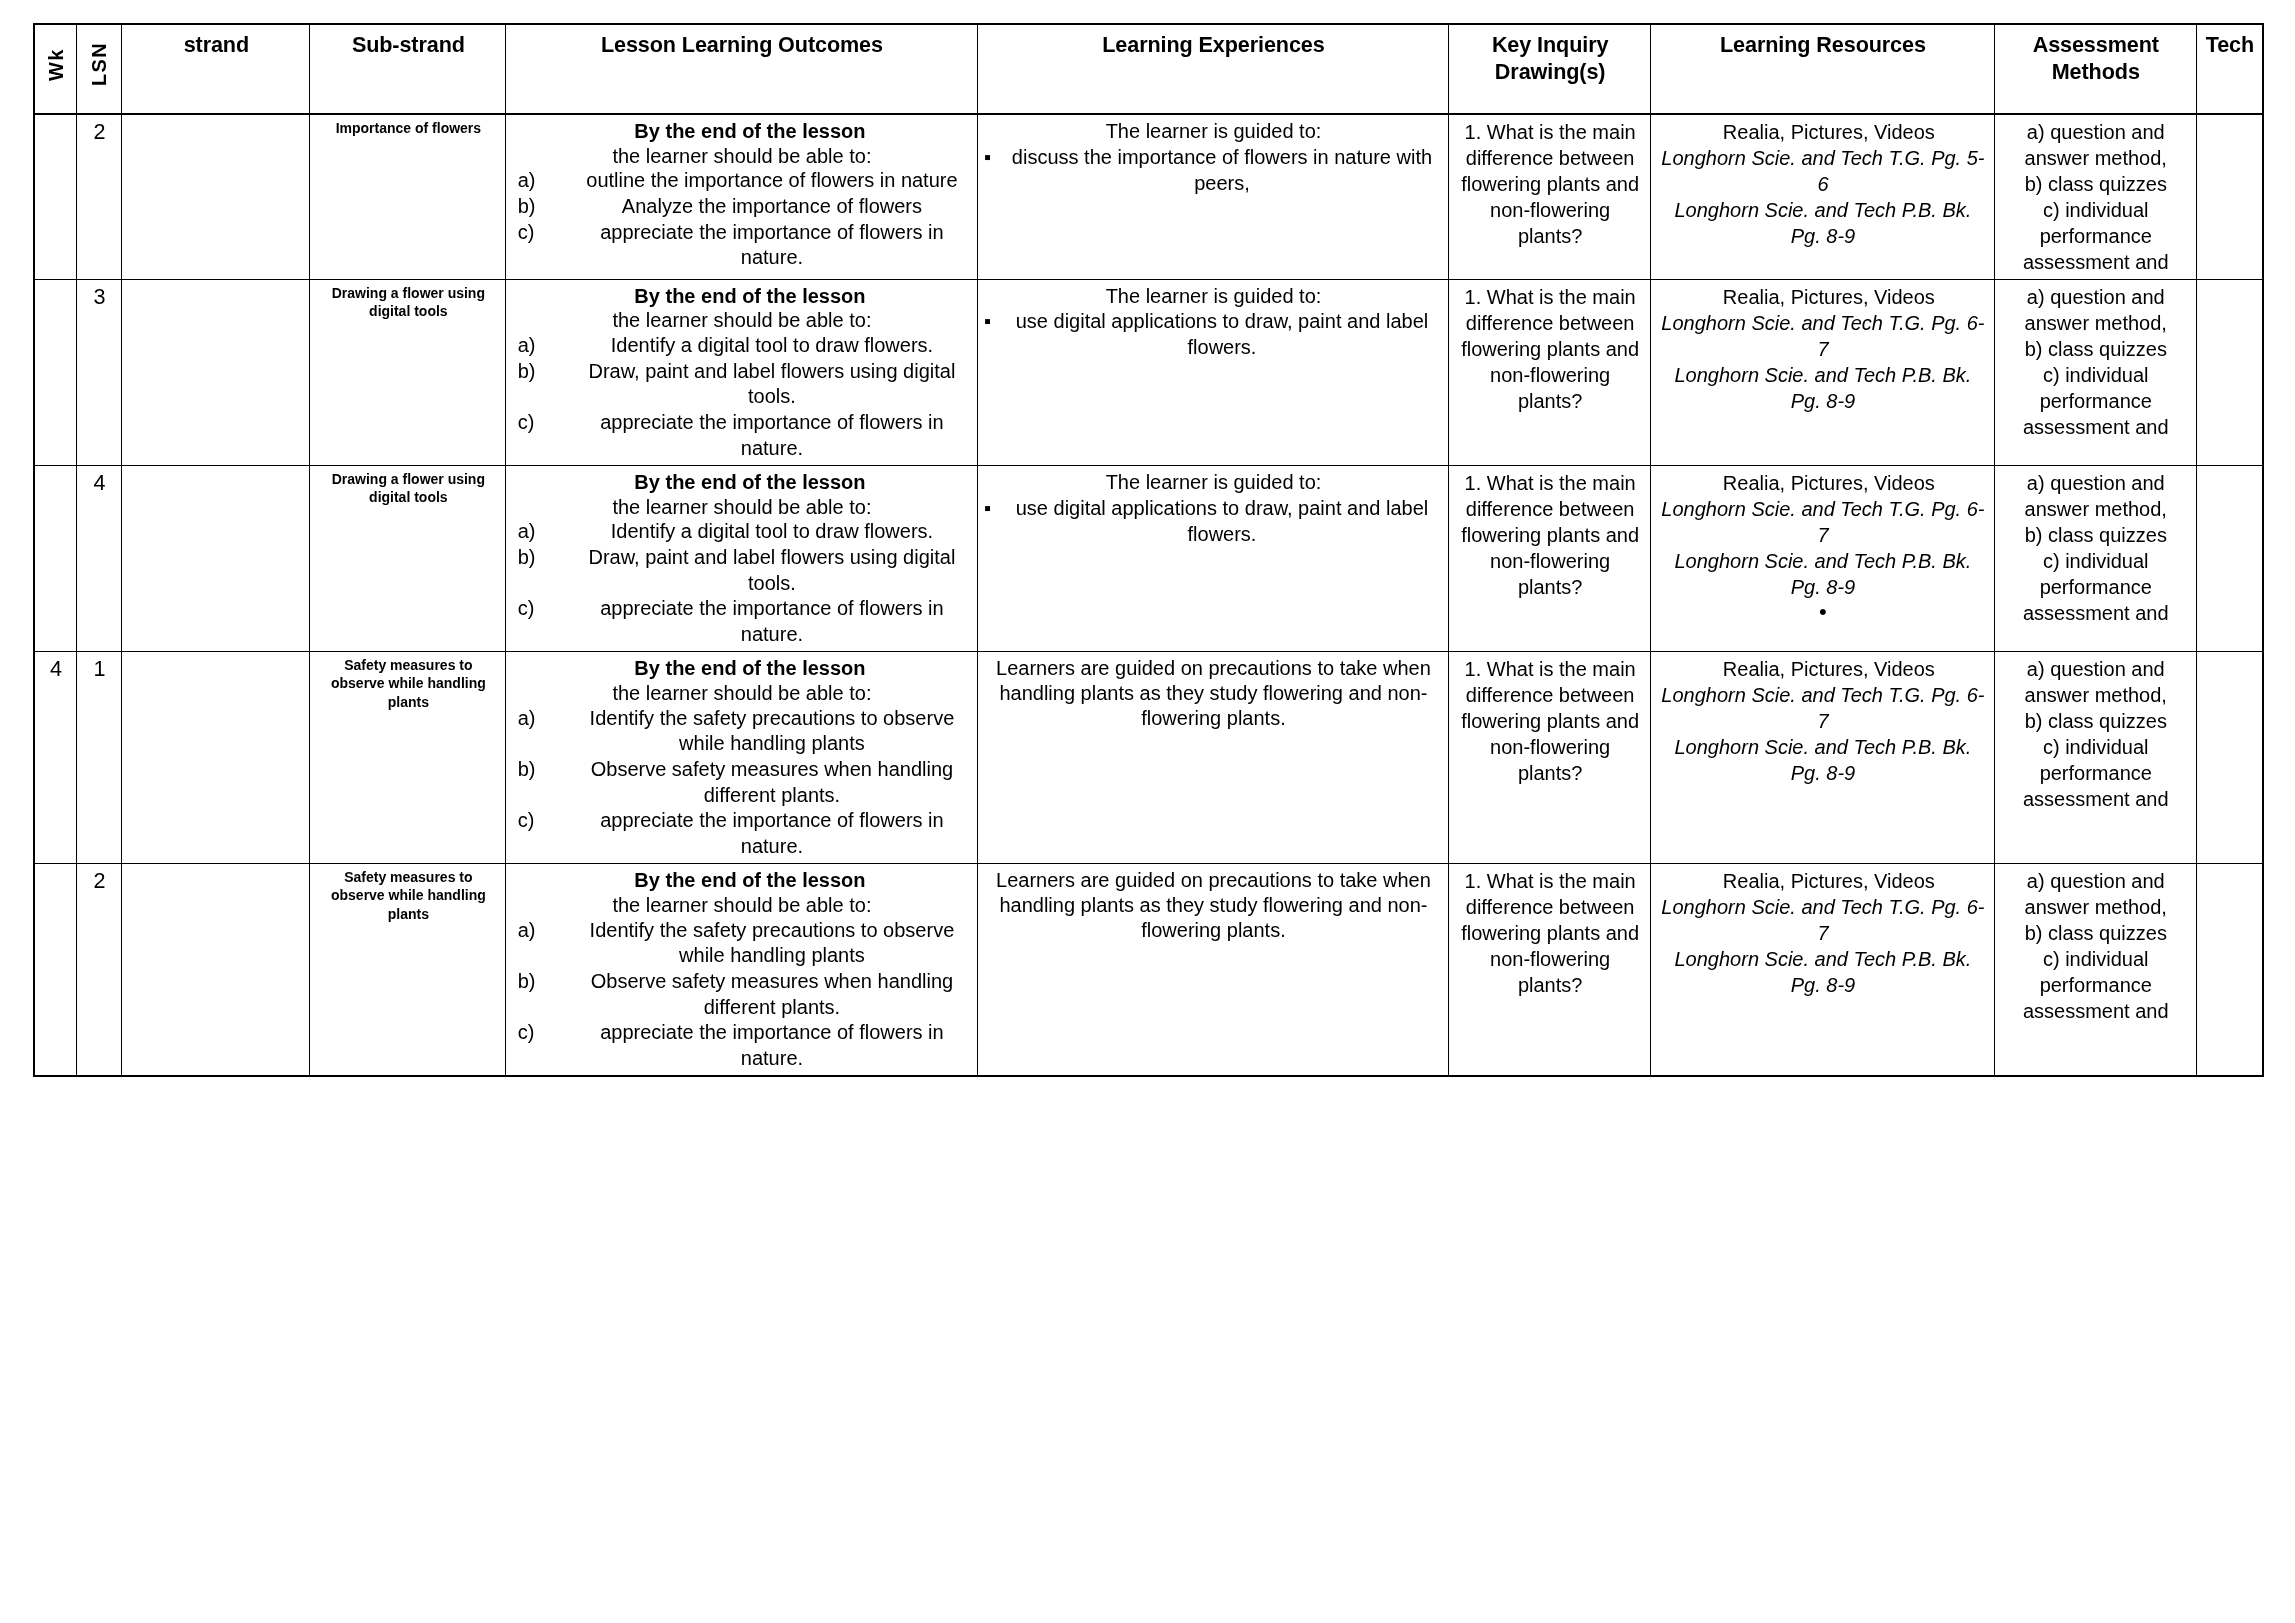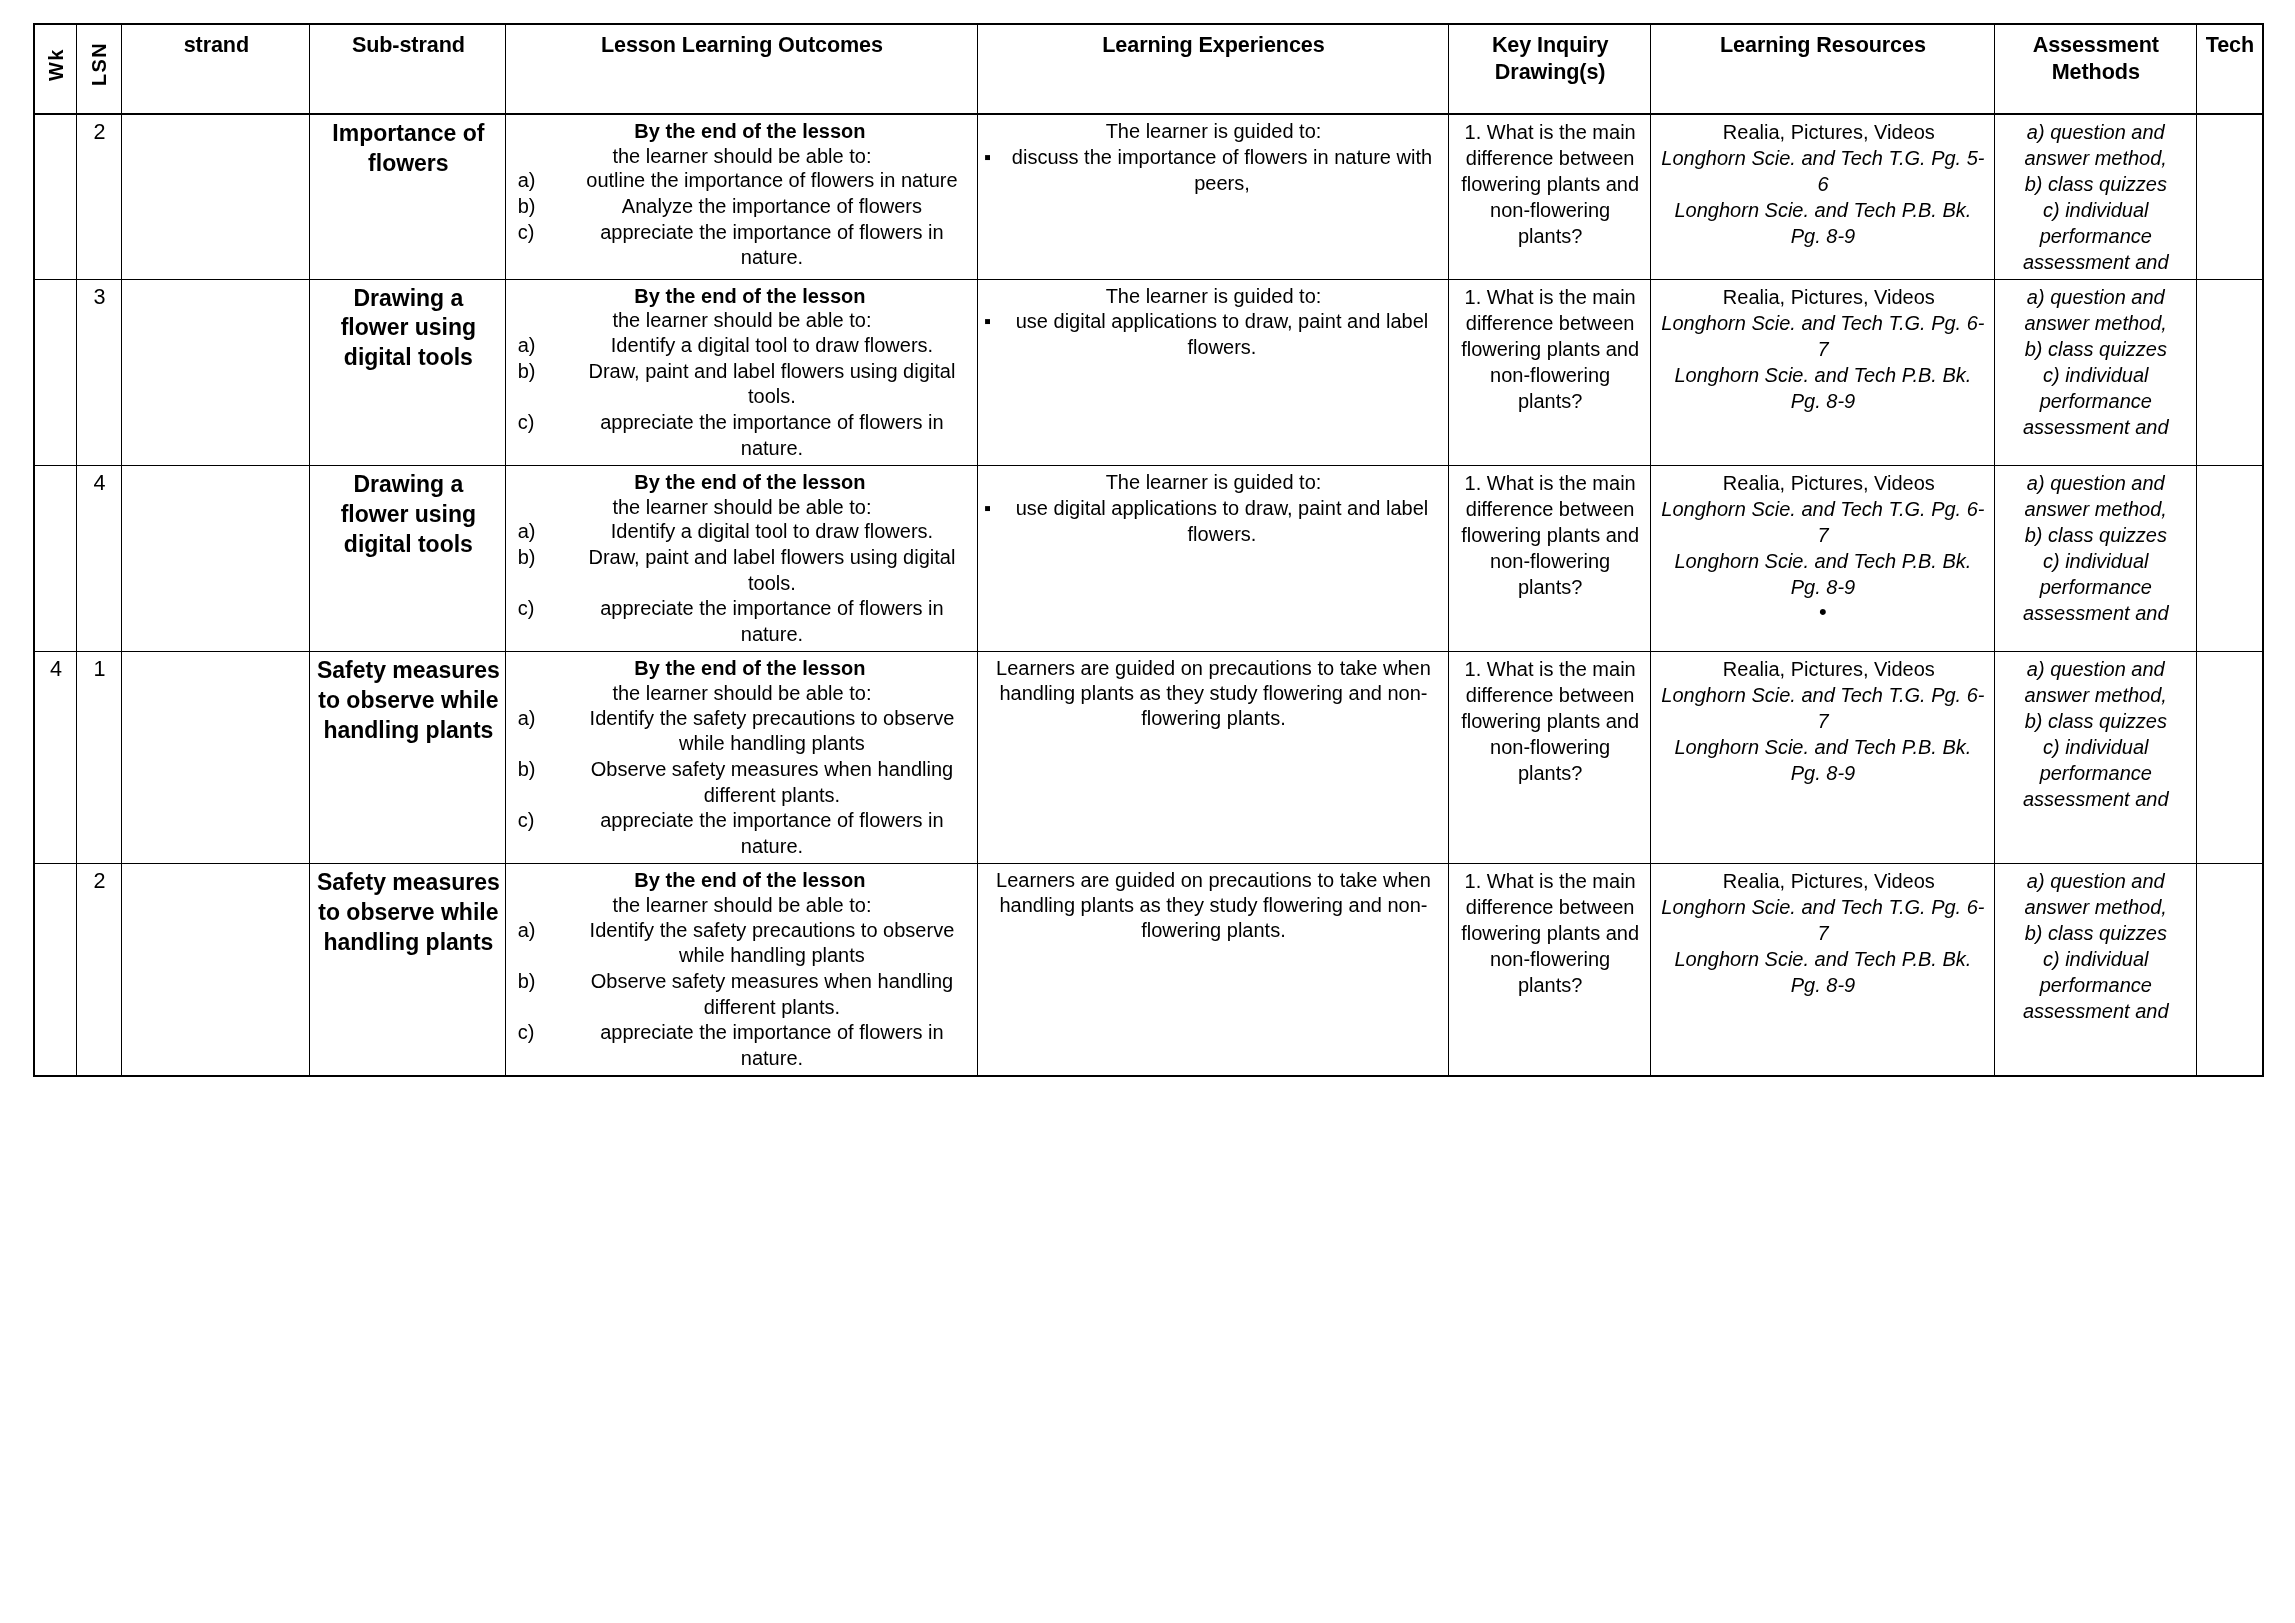--- a/index.html
+++ b/index.html
@@ -88,21 +88,21 @@
     font-size: 20px;
   }
   td.num {
     text-align: left;
     font-weight: bold;
     font-size: 21.6px;
     padding-left: 9.2px;
   }
   td.sub b {
     font-weight: bold;
-    font-size: 23px;
+    font-size: 14px;
     display: block;
     line-height: 1.3;
   }
 
   .lead { margin: 0 0 0 16px; font-weight: bold; }
   .lead2 { margin: 0; }
 
   ol.abc {
     list-style: none;
     margin: 0;
@@ -145,21 +145,21 @@
     display: block;
     font-style: italic;
     line-height: 1.3;
   }
   .lr-bullet {
     display: block;
     font-size: 22px;
     line-height: 1.1;
   }
 
-  .am-line { display: block; line-height: 1.3; font-style: italic; }
+  .am-line { display: block; line-height: 1.3; }
 
   .kiq-text { line-height: 1.3; display: block; }
 
   
   .footer {
     position: absolute;
     left: 33px;
     right: 26px;
     bottom: 46px;
   }

